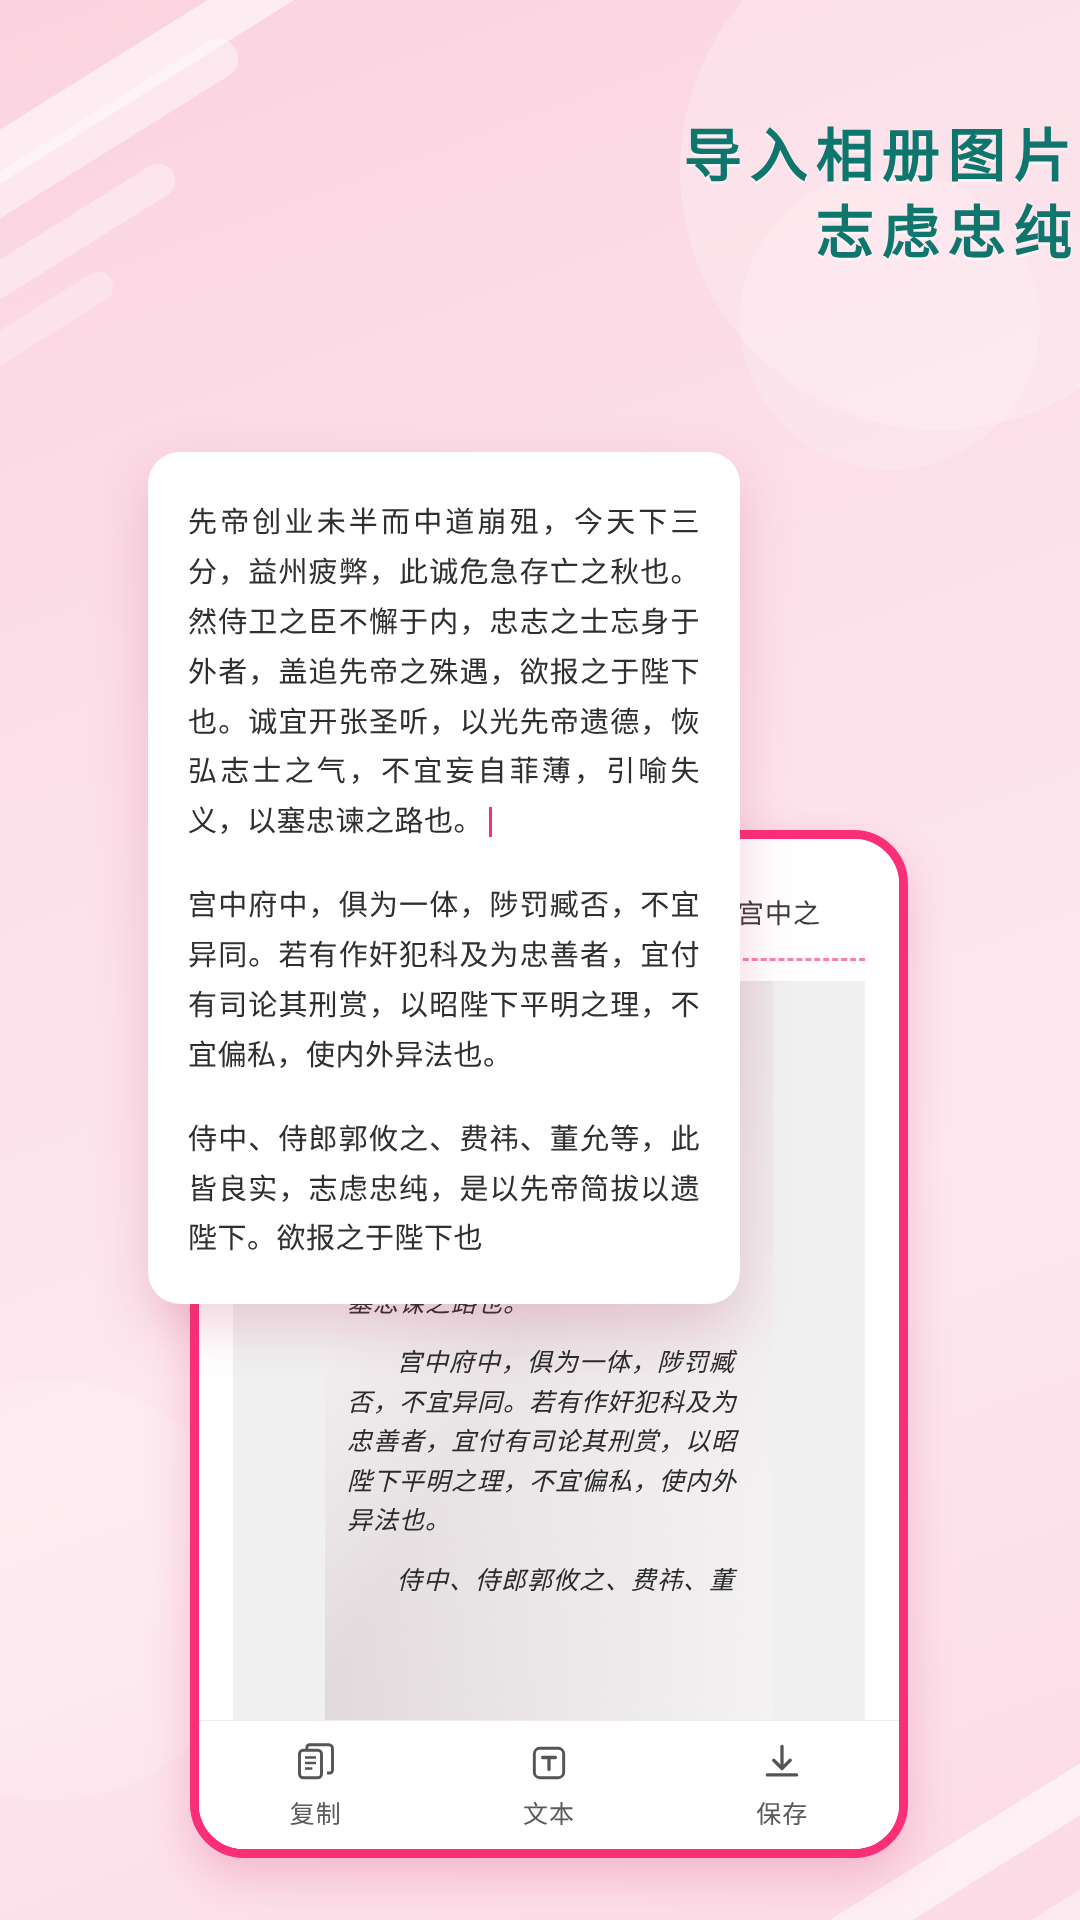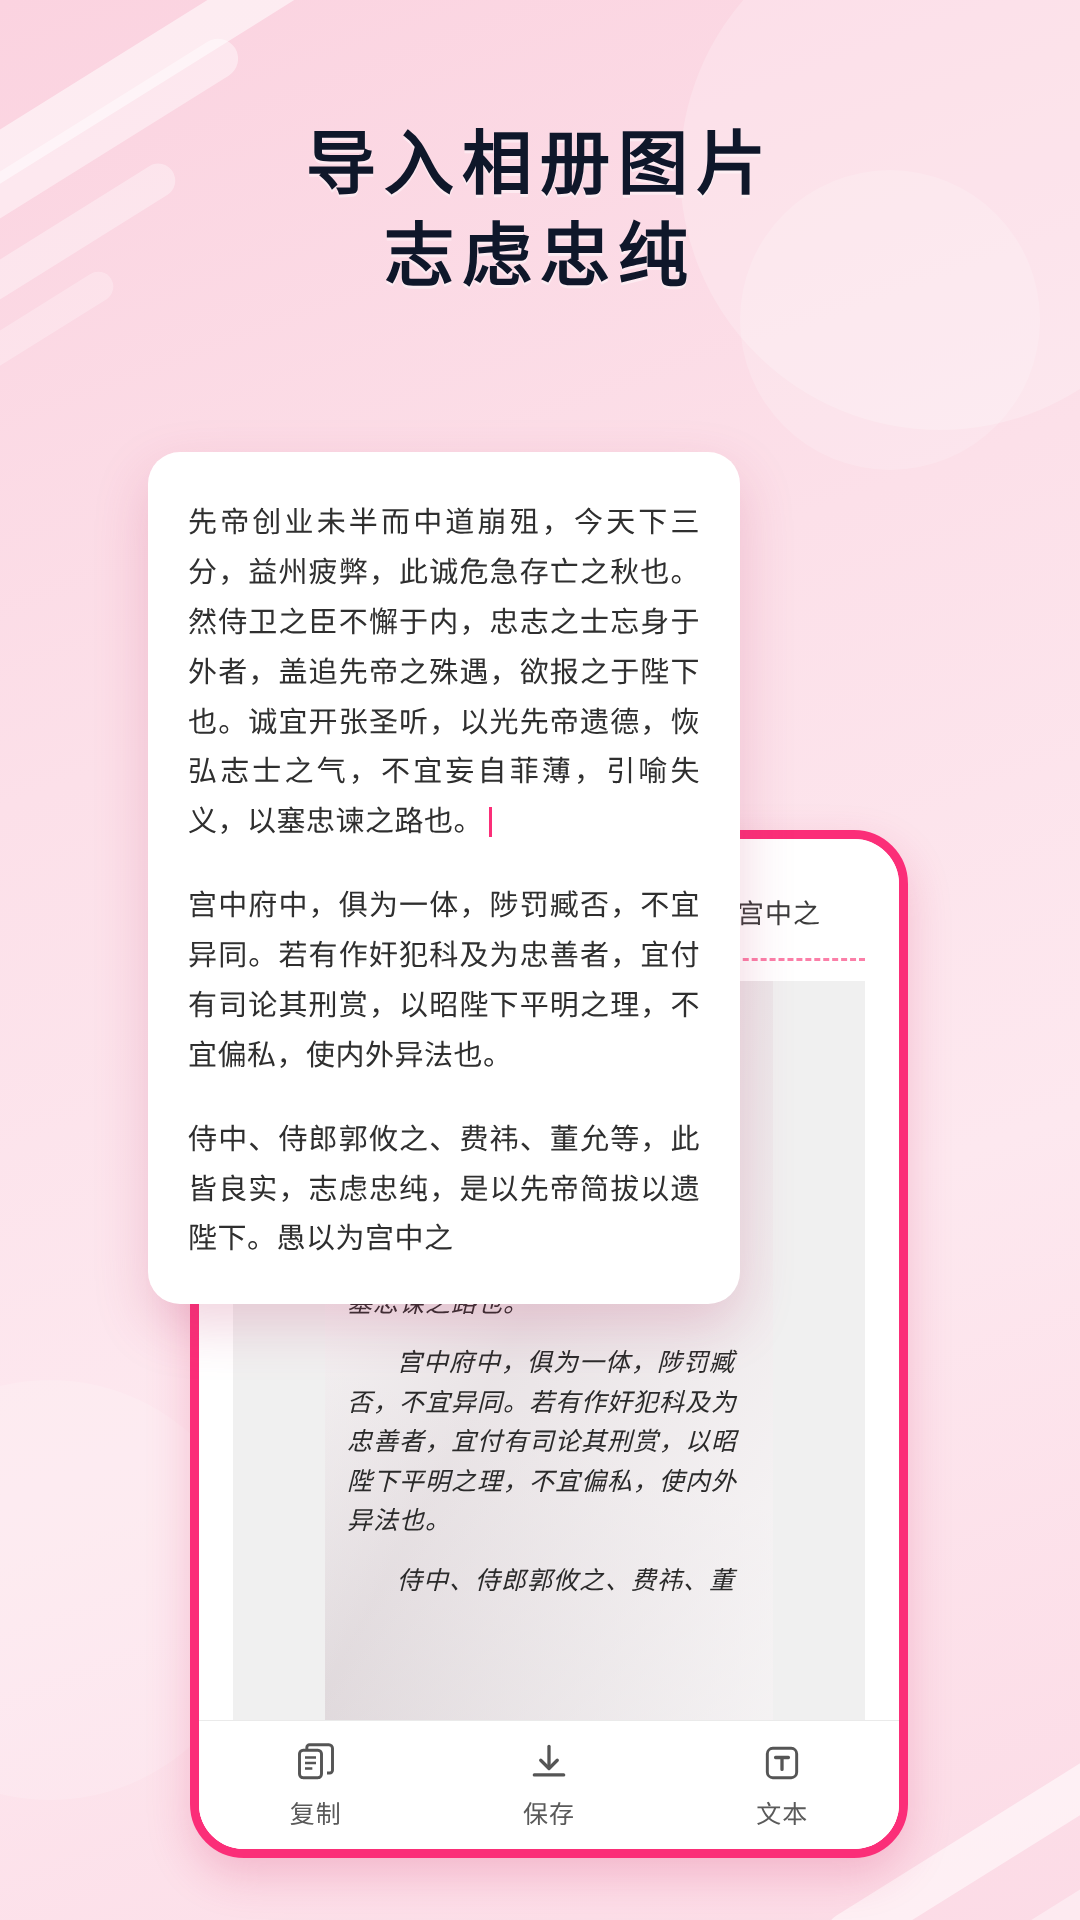--- a/index.html
+++ b/index.html
@@ -48,26 +48,27 @@
   
   .headline {
     position: absolute;
     top: 118px;
     left: 0;
     width: 1080px;
     text-align: center;
     z-index: 6;
   }
   .headline div {
-    color: #0f172a;
-    font-size: 70px;
+    color: #0f766e;
+    font-size: 58px;
     font-weight: bold;
     letter-spacing: 8px;
     line-height: 1.32;
     text-shadow: 0 3px 0 rgba(255,255,255,0.45);
+    text-align: right;
   }
 
   
   .phone {
     position: absolute;
     left: 190px;
     top: 830px;
     width: 700px;
     height: 1010px;
     background: #ffffff;
@@ -226,41 +227,41 @@
             <rect x="3" y="5" width="12" height="15" rx="2"></rect>
             <path d="M7 5V3.5A1.5 1.5 0 0 1 8.5 2H19a2 2 0 0 1 2 2v12a1.5 1.5 0 0 1-1.5 1.5H18"></path>
             <path d="M6 9h6M6 12h6M6 15h4" stroke-width="1.3"></path>
           </svg>
         </span>
         <span class="tb-label">复制</span>
       </div>
 
       <div class="tb-item">
         <span class="tb-icon">
+          <svg viewBox="0 0 24 24" width="44" height="44" fill="none" stroke="#555" stroke-width="1.6">
+            <rect x="4" y="4" width="16" height="16" rx="3"></rect>
+            <path d="M8.5 9h7M12 9v6.5" stroke-width="1.8" stroke-linecap="round"></path>
+          </svg>
+        </span>
+        <span class="tb-label">文本</span>
+      </div>
+
+      <div class="tb-item">
+        <span class="tb-icon">
           <svg viewBox="0 0 24 24" width="44" height="44" fill="none" stroke="#555" stroke-width="1.8" stroke-linecap="round" stroke-linejoin="round">
             <path d="M12 3v11"></path>
             <path d="M7.5 10.5 12 15l4.5-4.5"></path>
             <path d="M4 18.5h16"></path>
           </svg>
         </span>
         <span class="tb-label">保存</span>
       </div>
 
-      <div class="tb-item">
-        <span class="tb-icon">
-          <svg viewBox="0 0 24 24" width="44" height="44" fill="none" stroke="#555" stroke-width="1.6">
-            <rect x="4" y="4" width="16" height="16" rx="3"></rect>
-            <path d="M8.5 9h7M12 9v6.5" stroke-width="1.8" stroke-linecap="round"></path>
-          </svg>
-        </span>
-        <span class="tb-label">文本</span>
-      </div>
-
 
     </div>
   </div>
 </div>
 
 <div class="card">
   <p><span>先帝创业未半而中道崩殂，今天下三分，益州疲弊，此诚危急存亡之秋也。然侍卫之臣不懈于内，忠志之士忘身于外者，盖追先帝之殊遇，欲报之于陛下也。诚宜开张圣听，以光先帝遗德，恢弘志士之气，不宜妄自菲薄，引喻失义，以塞忠谏之路也。</span><span class="caret"></span></p>
   <p>宫中府中，俱为一体，陟罚臧否，不宜异同。若有作奸犯科及为忠善者，宜付有司论其刑赏，以昭陛下平明之理，不宜偏私，使内外异法也。</p>
-  <p>侍中、侍郎郭攸之、费祎、董允等，此皆良实，志虑忠纯，是以先帝简拔以遗陛下。愚以为宫中之</p>
+  <p>侍中、侍郎郭攸之、费祎、董允等，此皆良实，志虑忠纯，是以先帝简拔以遗陛下。欲报之于陛下也</p>
 </div>
 
 </body></html>

